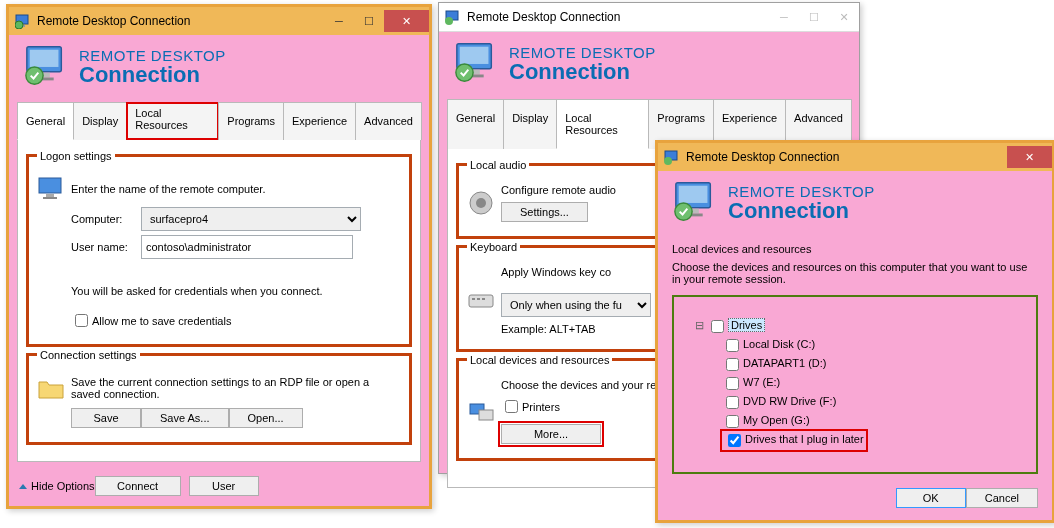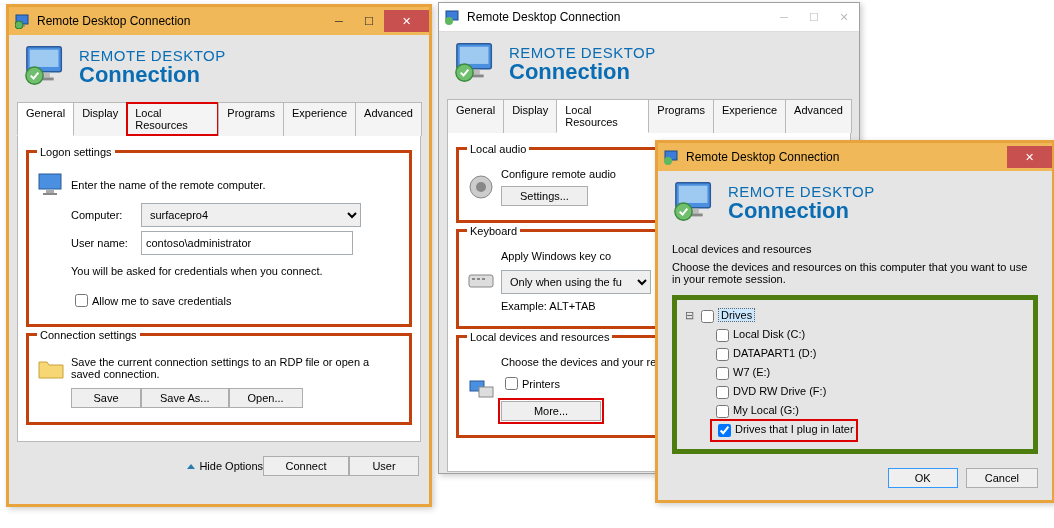--- a/index.html
+++ b/index.html
@@ -1,49 +1,49 @@
 <!DOCTYPE html>
 <html><head>
 <meta charset="utf-8">
 <style>
 body{margin:0;font-family:"Segoe UI",Tahoma,sans-serif;font-size:11px;color:#000;background:#fff;width:1054px;height:528px;position:relative}
-.win{position:absolute;background:#e5e5e5;border:1px solid #a0a0a0;box-shadow:2px 2px 6px rgba(0,0,0,.2)}
+.win{position:absolute;background:#f9a8d4;border:1px solid #a0a0a0;box-shadow:2px 2px 6px rgba(0,0,0,.2)}
 .win.orange{border:3px solid #e8a33d}
 .titlebar{height:28px;display:flex;align-items:center;padding:0 0 0 6px;font-size:12px}
 .titlebar.orange{background:#f0b858}
 .titlebar.grey{background:#fff;border-bottom:1px solid #ddd}
 .titlebar .ticon{width:16px;height:16px;margin-right:6px}
 .titlebar .ttl{flex:1}
 .wbtns{display:flex}
 .wbtn{width:30px;height:22px;display:flex;align-items:center;justify-content:center;font-size:11px;color:#333}
 .wbtn.cl{background:#c8504f;color:#fff;width:45px}
 .wbtn.dim{color:#bbb}
 .hdr{display:flex;align-items:center;padding:8px 14px 12px}
 .hdr .bigicon{width:46px;height:46px;margin-right:10px}
 .hdr .l1{color:#0a6db3;font-size:15px;letter-spacing:.5px}
 .hdr .l2{color:#0a6db3;font-size:22px;font-weight:bold;line-height:1}
 .tabs{display:flex;padding:0 8px;position:relative;top:1px}
-.tab{padding:4px 8px;border:1px solid #b9b9b9;border-bottom:none;background:#fff;margin-right:-1px;font-size:11px}
+.tab{padding:12px 8px;border:1px solid #b9b9b9;border-bottom:none;background:#fff;margin-right:-1px;font-size:11px}
 .tab.inactive{background:#f4f4f4}
 .tab.active{background:#fff;border-bottom:1px solid #fff;z-index:2}
 .tab.hl{border:2px solid #d00;padding:3px 7px}
 .panel{border:1px solid #b9b9b9;margin:0 8px 8px;padding:8px 8px 10px;background:#fff}
 .gbox{border:3px solid #c2410c;margin:6px 0;padding:14px 8px 10px;position:relative}
 .gbox .glabel{position:absolute;top:-7px;left:8px;background:#fff;padding:0 3px;font-size:11px}
 .row{display:flex;align-items:center;margin:4px 0}
 .lbl{width:70px}
 input[type=text],select.cbx{border:1px solid #a5acb2;padding:2px 4px;font-family:inherit;font-size:11px;height:18px;box-sizing:content-box}
 select.cbx{width:210px}
 .btn{border:1px solid #adadad;background:#efefef;padding:3px 18px;font-size:11px;min-width:70px}
 .btn.hl{outline:2px solid #d00;outline-offset:1px}
 .chk{margin-right:4px;vertical-align:middle}
-.btmrow{display:flex;justify-content:flex-end;padding:6px 10px 28px}
+.btmrow{display:flex;justify-content:flex-start;padding:6px 10px 10px}
 .lfoot{display:flex;align-items:center;gap:4px}
 .thinicon{width:28px;height:28px;margin-right:6px;flex-shrink:0}
-.tree{border:5px solid #4d7c0f;height:135px;overflow:auto;padding:7px;font-size:11px;line-height:16px}
+.tree{border:2px solid #4d7c0f;height:135px;overflow:auto;padding:20px;font-size:11px;line-height:16px}
 .tnode{white-space:nowrap}
 .ind1{padding-left:28px}
 .exp{display:inline-block;width:11px;text-align:center;color:#666;margin-right:2px}
 .seld{background:#cce8ff;border:1px dotted #666;padding:0 2px}
 .hlbox{outline:2px solid #d00;display:inline-block;padding:0 2px}
 .smallmon{display:inline-block}
 .arrow-up{display:inline-block;width:0;height:0;border-left:4px solid transparent;border-right:4px solid transparent;border-bottom:5px solid #2a7ab0}
 </style>
 </head>
 <body>
@@ -102,21 +102,21 @@
     <span>Enter the name of the remote computer.</span>
    </div>
    <div class="row" style="padding-left:34px">
     <span class="lbl">Computer:</span>
     <select class="cbx"><option>surfacepro4</option></select>
    </div>
    <div class="row" style="padding-left:34px">
     <span class="lbl">User name:</span>
     <input type="text" style="width: 202px;" value="contoso\administrator">
    </div>
-   <div class="row" style="padding-left:34px;margin-top:10px">
+   <div class="row" style="padding-left:34px;margin-top:26px">
     <span>You will be asked for credentials when you connect.</span>
    </div>
    <div class="row" style="padding-left:34px;margin-top:14px">
     <input type="checkbox" class="chk" style="">
     <span>Allow me to save credentials</span>
    </div>
   </div>
   <div class="gbox">
    <span class="glabel">Connection settings</span>
    <div class="row">
@@ -132,21 +132,21 @@
     <button class="btn">Save As...</button>
     <button class="btn">Open...</button>
    </div>
   </div>
  </div>
  <div class="btmrow">
   <div class="lfoot">
    <span class="arrow-up"></span>
    <span>Hide Options</span>
   </div>
-  <div style="display:flex;gap:0">
+  <div style="display:flex;gap:8px">
    <button class="btn" style="min-width:86px">Connect</button>
    <button class="btn">User</button>
   </div>
  </div>
 </div>
 
 <div class="win" style="left:438px;top:2px;width:420px;height:470px">
  <div class="titlebar grey">
   <span class="ticon smallmon">
    <svg viewBox="0 0 16 16">
@@ -207,21 +207,21 @@
     <span class="thinicon">
      <svg viewBox="0 0 28 28">
               <rect x="2" y="8" width="24" height="12" rx="2" fill="#ddd" stroke="#888"></rect>
               <rect x="5" y="11" width="3" height="2" fill="#888"></rect>
               <rect x="10" y="11" width="3" height="2" fill="#888"></rect>
               <rect x="15" y="11" width="3" height="2" fill="#888"></rect>
             </svg>
     </span>
     <div style="flex:1">
      <div>Apply Windows key co</div>
-     <select class="cbx" style="width:140px;margin-top:8px"><option>Only when using the fu</option></select>
+     <select class="cbx" style="width:140px;margin-top:15px"><option>Only when using the fu</option></select>
      <div style="margin-top:6px">Example: ALT+TAB</div>
     </div>
    </div>
   </div>
   <div class="gbox">
    <span class="glabel">Local devices and resources</span>
    <div class="row">
     <span class="thinicon">
      <svg viewBox="0 0 28 28">
               <rect x="3" y="6" width="14" height="10" fill="#4a8fe0" stroke="#2a5a9a"></rect>
@@ -272,22 +272,22 @@
  </div>
  <div style="padding:4px 14px 12px">
   <div style="margin:2px 0 4px">Local devices and resources</div>
   <div style="margin:6px 0 10px">Choose the devices and resources on this computer that you want to use in your remote session.</div>
   <div class="tree">
    <div class="tnode"><span class="exp">⊟</span><input type="checkbox" class="chk" style=""><span class="seld">Drives</span></div>
    <div class="tnode ind1"><input type="checkbox" class="chk" style=""><span>Local Disk (C:)</span></div>
    <div class="tnode ind1"><input type="checkbox" class="chk" style=""><span>DATAPART1 (D:)</span></div>
    <div class="tnode ind1"><input type="checkbox" class="chk" style=""><span>W7 (E:)</span></div>
    <div class="tnode ind1"><input type="checkbox" class="chk" style=""><span>DVD RW Drive (F:)</span></div>
-   <div class="tnode ind1"><input type="checkbox" class="chk" style=""><span>My Local (G:)</span></div>
+   <div class="tnode ind1"><input type="checkbox" class="chk" style=""><span>My Open (G:)</span></div>
    <div class="tnode ind1"><span class="hlbox"><input type="checkbox" class="chk" checked="" style=""><span>Drives that I plug in later</span></span></div>
 
   </div>
-  <div style="display:flex;justify-content:flex-end;gap:8px;margin-top:14px">
+  <div style="display:flex;justify-content:flex-end;margin-top:14px">
    <button class="btn" style="border:1px solid #3399ff">OK</button>
    <button class="btn">Cancel</button>
   </div>
  </div>
 </div>
 
 </body></html>

